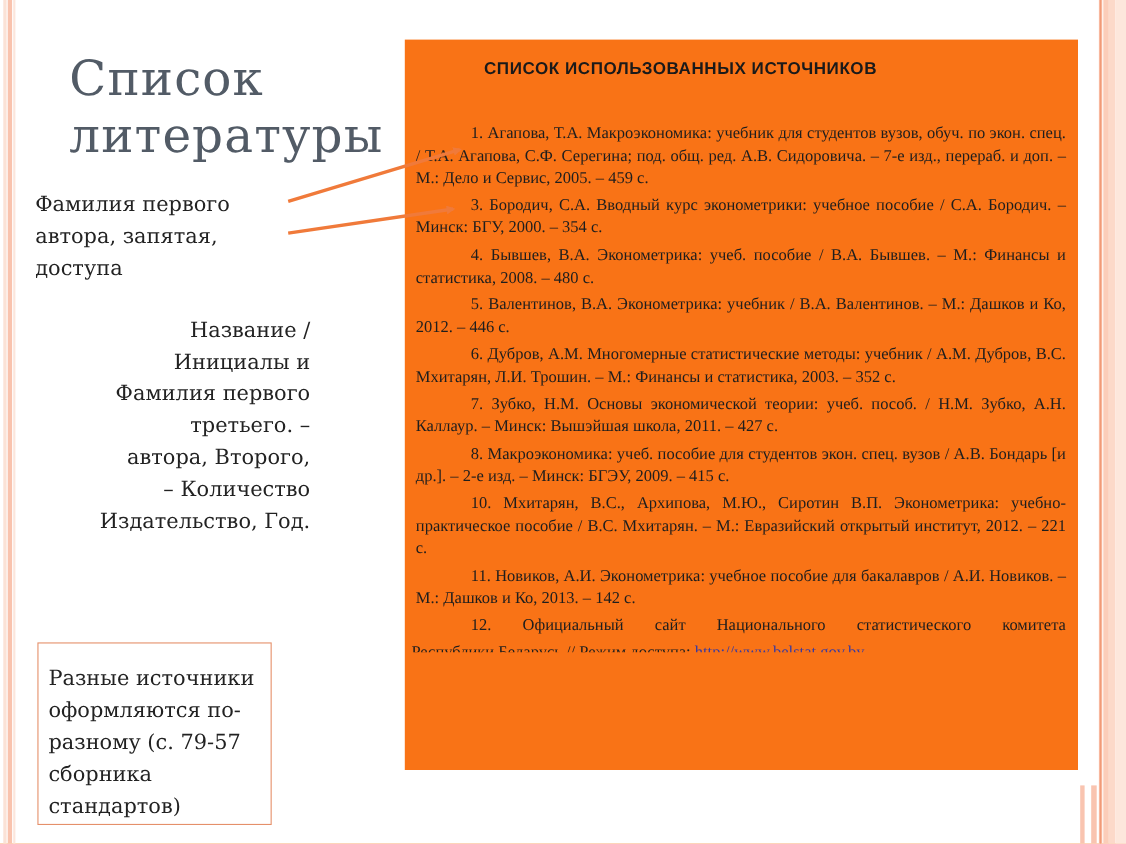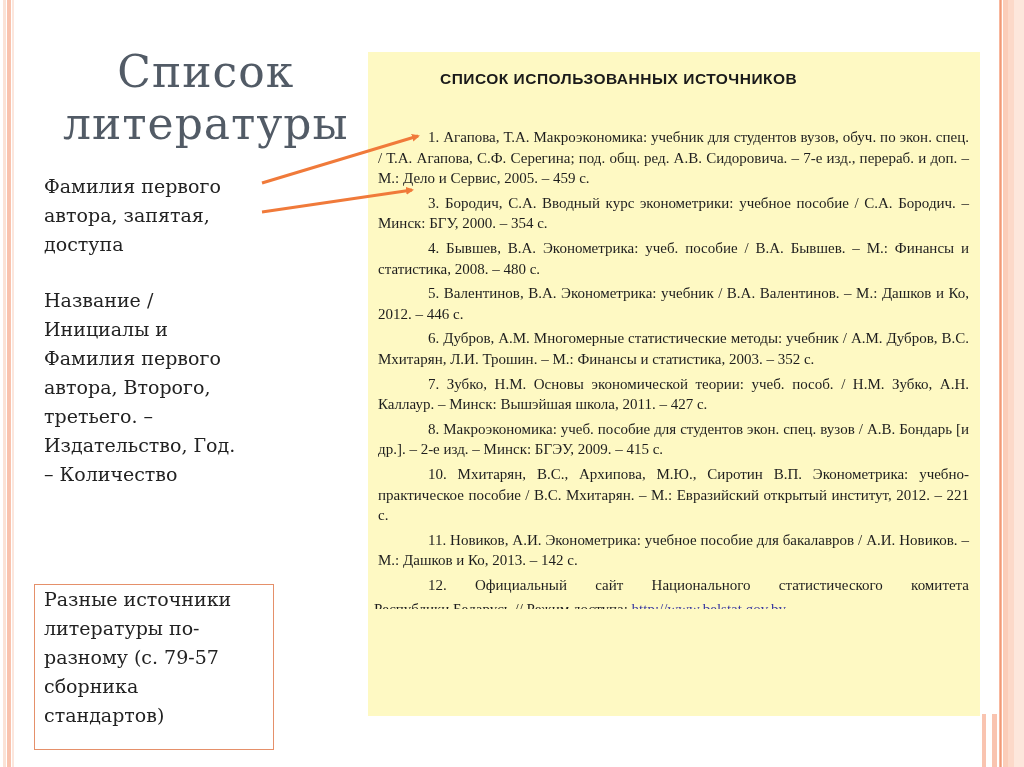--- a/index.html
+++ b/index.html
@@ -19,42 +19,42 @@
   .rs4 { left:1014px; width:10px; background:#fde7dc; }
   .rs5 { left:1000px; width:1px; background:#f09a77; }
   .rbar { position:absolute; width:4px; background:#f9c4b0; }
 
   .title {
     position:absolute; left:63px; top:46px;
     font-family:"DejaVu Serif", serif;
     color:#525b66; font-size:44px; line-height:52px;
     font-weight:normal; letter-spacing:1px;
   }
-  .title .line { display:block; white-space:nowrap;text-align:center; }
+  .title .line { display:block; white-space:nowrap; }
 
   .note {
-    position:absolute; left:44px; color:#222;
+    position:absolute; left:32px; color:#222;
     font-family:"DejaVu Serif", serif; font-size:19px; line-height:29px;
     width:250px;
   }
   .note .ln { display:block; white-space:nowrap; }
   .note1 { top:172px; }
-  .note2 { top:286px; }
+  .note2 { top:286px;text-align:right; }
 
   .boxnote {
-    position:absolute; left:34px; top:584px; width:240px; height:166px;
+    position:absolute; left:34px; top:584px; width:213px; height:166px;
     border:1.5px solid #e5906a; box-sizing:border-box;
-    padding:0 0 0 9px;
+    padding:18px 0 0 9px;
     font-family:"DejaVu Serif", serif; font-size:19px; line-height:29px; color:#222;
   }
   .boxnote .ln { display:block; white-space:nowrap; }
 
   .doc {
-    position:absolute; left:368px; top:52px; width:612px; height:664px;
-    overflow:hidden; background:#fef9c3;
+    position:absolute; left:368px; top:36px; width:612px; height:664px;
+    overflow:hidden; background:#f97316;
   }
   .doc-title {
     position:absolute; left:72px; top:18px;
     font-family:"Liberation Sans", sans-serif; font-weight:bold;
     font-size:15.5px; color:#1a1a1a; letter-spacing:0.5px; white-space:nowrap;
   }
   .entries {
     position:absolute; left:6px; top:71px; width:599px;
     font-family:"Liberation Serif", serif; font-size:15px; line-height:20.6px; color:#1e1e1e;
   }
@@ -85,29 +85,29 @@
 <div class="note note1">
   <span class="ln">Фамилия первого</span>
   <span class="ln">автора, запятая,</span>
   <span class="ln">доступа</span>
 </div>
 
 <div class="note note2">
   <span class="ln">Название /</span>
   <span class="ln">Инициалы и</span>
   <span class="ln">Фамилия первого</span>
+  <span class="ln">третьего. –</span>
   <span class="ln">автора, Второго,</span>
-  <span class="ln">третьего. –</span>
+  <span class="ln">– Количество</span>
   <span class="ln">Издательство, Год.</span>
-  <span class="ln">– Количество</span>
 </div>
 
 <div class="boxnote">
   <span class="ln">Разные источники</span>
-  <span class="ln">литературы по-</span>
+  <span class="ln">оформляются по-</span>
   <span class="ln">разному (с. 79-57</span>
   <span class="ln">сборника</span>
   <span class="ln">стандартов)</span>
 </div>
 
 <div class="doc">
   <div class="doc-title">СПИСОК ИСПОЛЬЗОВАННЫХ ИСТОЧНИКОВ</div>
   <div class="entries">
     <p class="entry">1. Агапова, Т.А. Макроэкономика: учебник для студентов вузов, обуч. по экон. спец. / Т.А. Агапова, С.Ф. Серегина; под. общ. ред. А.В. Сидоровича. – 7-е изд., перераб. и доп. – М.: Дело и Сервис, 2005. – 459 с.</p>
     <p class="entry">3. Бородич, С.А. Вводный курс эконометрики: учебное пособие / С.А. Бородич. – Минск: БГУ, 2000. – 354 с.</p>

